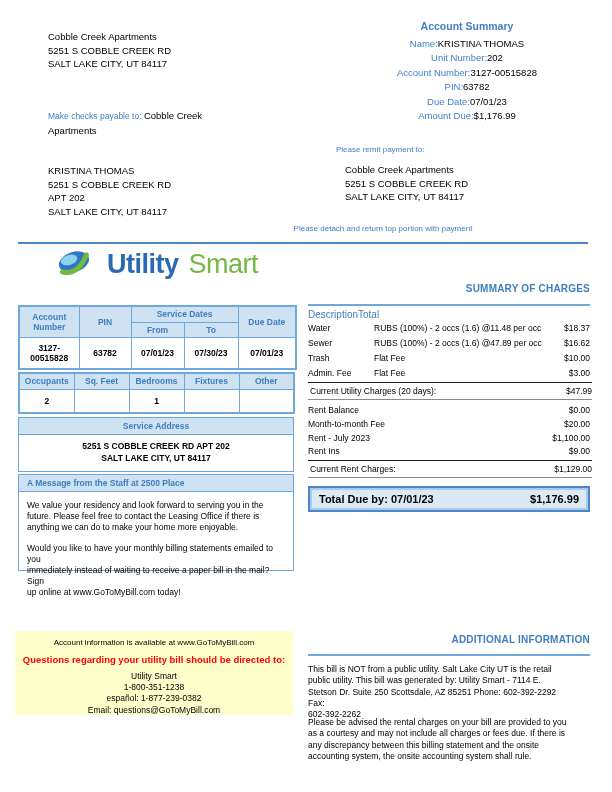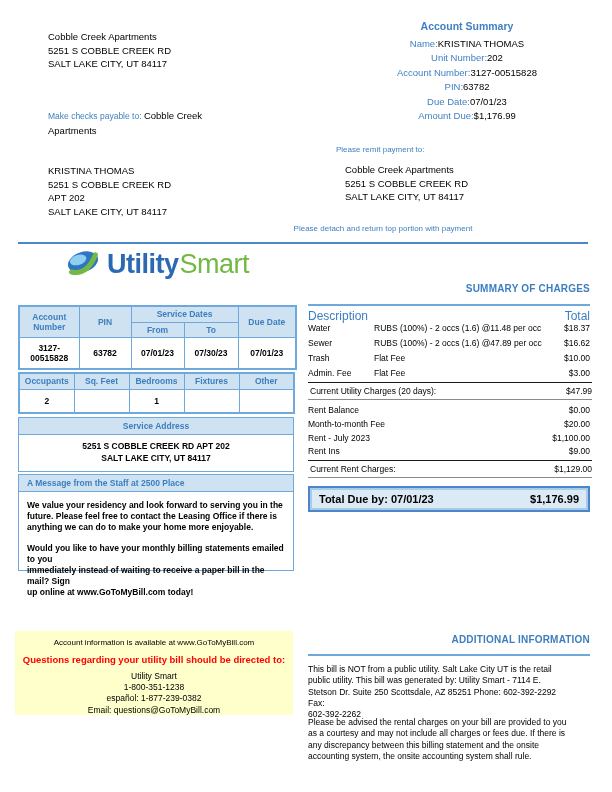--- a/index.html
+++ b/index.html
@@ -23,57 +23,57 @@
   .as-row .val{color:#000;}
 
   .remit-lbl{left:336px;top:145px;font-size:8px;color:#3f7fc1;}
   .remit-addr{left:345px;top:163px;}
 
   .detach-note{left:287px;top:224px;width:192px;text-align:center;font-size:8px;color:#3f7fc1;}
   .detach-line{left:18px;top:242px;width:570px;height:2px;background:#4a86c8;}
 
   
   .logo{left:18px;top:246px;width:277px;text-align:center;}
-  .logo-inner{display:inline-flex;align-items:center;gap:1px;}
+  .logo-inner{display:inline-flex;align-items:center;gap:10px;}
   .logo-word1{font-size:27px;font-weight:bold;color:#2c69b3;letter-spacing:-0.5px;}
   .logo-word2{font-size:27px;font-weight:400;color:#72b843;letter-spacing:-0.5px;}
 
   
   table.blue-table{border-collapse:collapse;width:277px;table-layout:fixed;border:2px solid #6fa8dc;}
   table.blue-table th{background:#cfe2f2;color:#3d7ebf;font-weight:bold;font-size:8.5px;
     border:1px solid #6fa8dc;padding:2px 1px;text-align:center;line-height:10.5px;}
   table.blue-table td{background:#fff;color:#000;font-weight:bold;font-size:8.5px;
     border:1px solid #6fa8dc;padding:5px 1px;text-align:center;line-height:10px;}
   .tbl1{left:18px;top:305px;}
   .tbl2{left:18px;top:372px;}
   .tbl2 td{height:12px;}
 
   .box{border:1.5px solid #6fa8dc;background:#fff;}
   .box-head{background:#cfe2f2;color:#3d7ebf;font-weight:bold;font-size:8.5px;
     padding:3px 8px;border-bottom:1px solid #6fa8dc;}
   .svc-box{left:18px;top:417px;width:274px;}
   .svc-box .box-head{text-align:center;}
   .svc-body{text-align:center;font-size:8.5px;font-weight:bold;line-height:11.5px;padding:6px 2px 7px 2px;}
   .msg-box{left:18px;top:474px;width:274px;height:95px;}
-  .msg-body{font-size:8.5px;line-height:11.2px;padding:8px 8px 0 8px;white-space:pre-line;font-weight:bold;}
+  .msg-body{font-size:8.5px;line-height:11.2px;padding:8px 8px 0 8px;white-space:pre-line;}
   .msg-body + .msg-body{padding-top:9px;}
 
   
   .contact-box{left:15px;top:631px;width:278px;height:84px;background:#ffffcc;text-align:center;}
   .contact-info{font-size:8px;padding-top:7px;}
   .contact-red{font-size:9.5px;font-weight:bold;color:#ff0000;margin-top:7px;}
   .contact-lines{font-size:8.5px;line-height:11.2px;margin-top:6px;white-space:pre-line;}
 
   
   .rc-title{left:308px;width:282px;text-align:right;color:#3d7ebf;font-weight:bold;font-size:10px;letter-spacing:0.2px;}
   .charges-title{top:283px;}
   .rule{left:308px;width:282px;height:2px;background:#6fa8dc;}
   .rule-charges{top:304px;}
-  .chg-header{left:308px;top:309px;width:282px;display:flex;justify-content:space-between;
-    color:#3d7ebf;font-size:12px;}
+  .chg-header{left:308px;top:309px;width:282px;display:flex;justify-content:flex-start;
+    color:#3d7ebf;font-size:10px;}
   .util-rows{left:308px;top:323px;width:282px;}
   .chg-row{display:flex;height:15px;font-size:8.5px;align-items:flex-start;}
   .chg-row .name{width:66px;}
   .chg-row .detail{flex:1;}
   .chg-row .amt{margin-left:auto;text-align:right;}
   .subtotal{left:308px;width:282px;display:flex;justify-content:space-between;font-size:8.5px;
     border-top:1.5px solid #1a1a1a;border-bottom:1px solid #8a8a8a;padding:3px 0 3px 2px;}
   .util-subtotal{top:382px;}
   .rent-rows{left:308px;top:405px;width:282px;}
   .rent-row{display:flex;justify-content:space-between;height:13.8px;font-size:8.5px;}

